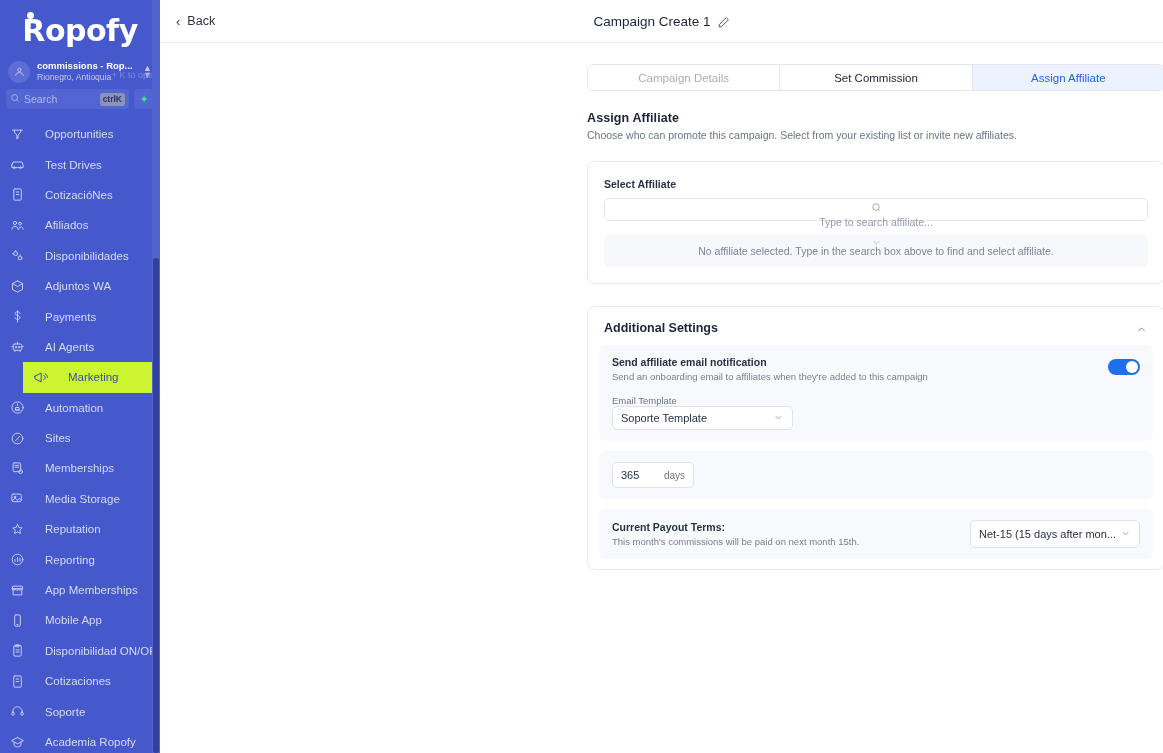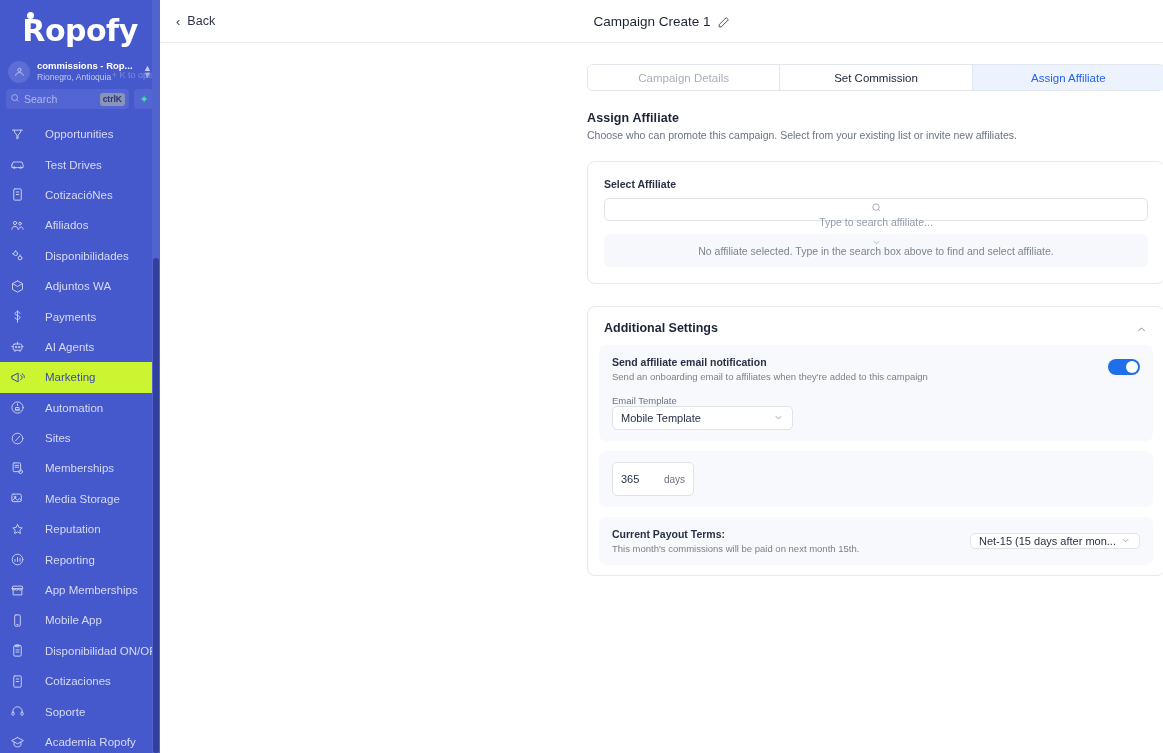--- a/index.html
+++ b/index.html
@@ -104,20 +104,21 @@
     height: 30.4px;
     padding: 0 10px;
     color: #D5DAF3;
     font-size: 11.5px;
     white-space: nowrap;
   }
   .nav-item.active {
     background: #CCF531;
     color: #3B4BA8;
     font-weight: normal;
+    margin-left: 23px;
   }
   .nav-item.active .nav-icon svg { stroke: #3B4BA8; }
   .nav-icon { width: 15px; height: 15px; flex: 0 0 15px; display:flex; align-items:center; justify-content:center;}
   .nav-icon svg { width: 15px; height: 15px; stroke: #C6CDF0; fill: none; stroke-width: 1.6; }
   .sb-scroll-track {
     position: absolute; right: 0; top: 0; width: 8px; height: 753px;
     background: #5163CE;
   }
   .sb-scroll-thumb {
     position: absolute; right: 1px; top: 258px; width: 6px; height: 495px;
@@ -263,33 +264,33 @@
     background: #fff;
     border: 1px solid #DFE2E9;
     border-radius: 5px;
     display: flex; align-items: center; justify-content: space-between;
     padding: 0 8px;
     font-size: 11px; color: #2A3147;
   }
   .tpl-select .chev svg { width: 11px; height: 11px; stroke: #6E7484; fill: none; stroke-width: 1.4; }
 
   .cookie-input {
-    width: 82px; height: 34px;
+    width: 82px; height: 26px;
     background: #fff;
     border: 1px solid #DFE2E9;
     border-radius: 5px;
     display: flex; align-items: center; justify-content: space-between;
     padding: 0 8px;
     flex: 0 0 82px;
   }
   .cookie-val { font-size: 11px; color: #2A3147; }
   .cookie-unit { font-size: 10px; color: #6E7484; }
 
   .payout-select {
-    width: 170px; height: 16px;
+    width: 170px; height: 28px;
     background: #fff;
     border: 1px solid #DFE2E9;
     border-radius: 5px;
     display: flex; align-items: center; justify-content: space-between;
     padding: 0 8px;
     flex: 0 0 170px;
     font-size: 11px; color: #2A3147;
     overflow: hidden; white-space: nowrap;
   }
   .payout-select .chev svg { width: 11px; height: 11px; stroke: #6E7484; fill: none; stroke-width: 1.4; }
@@ -602,21 +603,21 @@
               <div>
                 <div class="s-title">Send affiliate email notification</div>
                 <div class="s-sub">Send an onboarding email to affiliates when they're added to this campaign</div>
               </div>
               <div class="toggle">
                 <div class="knob"></div>
               </div>
             </div>
             <div class="tpl-label">Email Template</div>
             <div class="tpl-select">
-              <span>Mobile Template</span>
+              <span>Soporte Template</span>
               <span class="chev">
                 <svg viewBox="0 0 24 24">
                     <path d="M6 9l6 6 6-6"></path>
                   </svg>
               </span>
             </div>
           </div>
 
           <div class="setting-row">
             <div class="srow-flex row-center">

